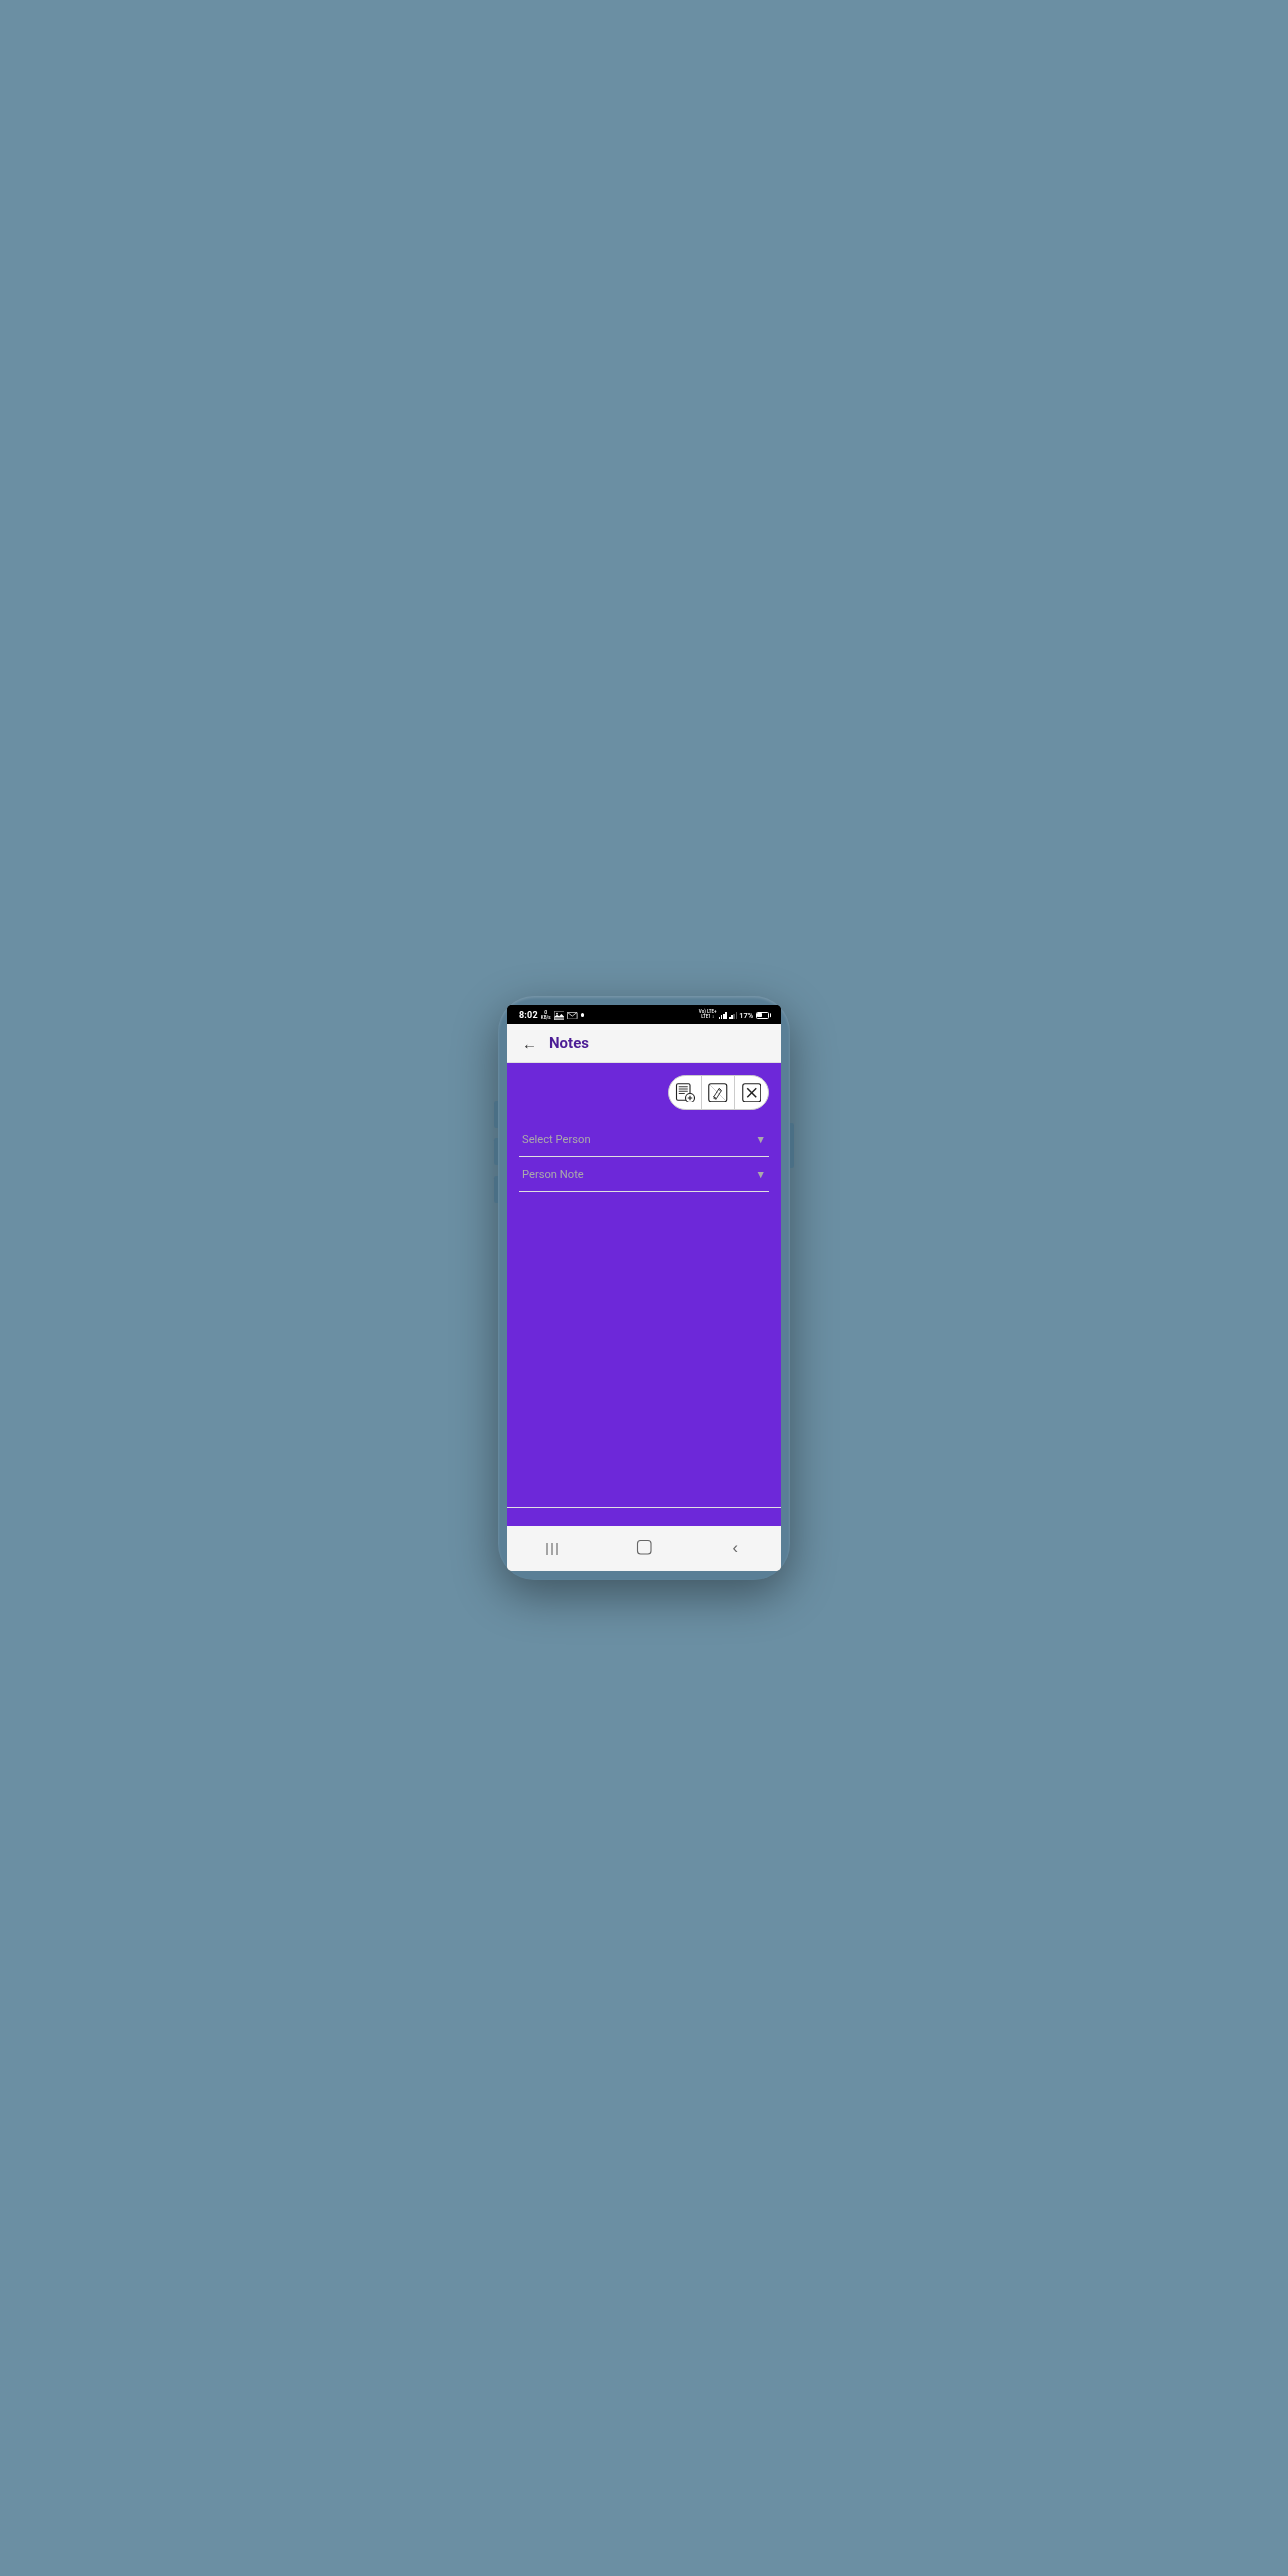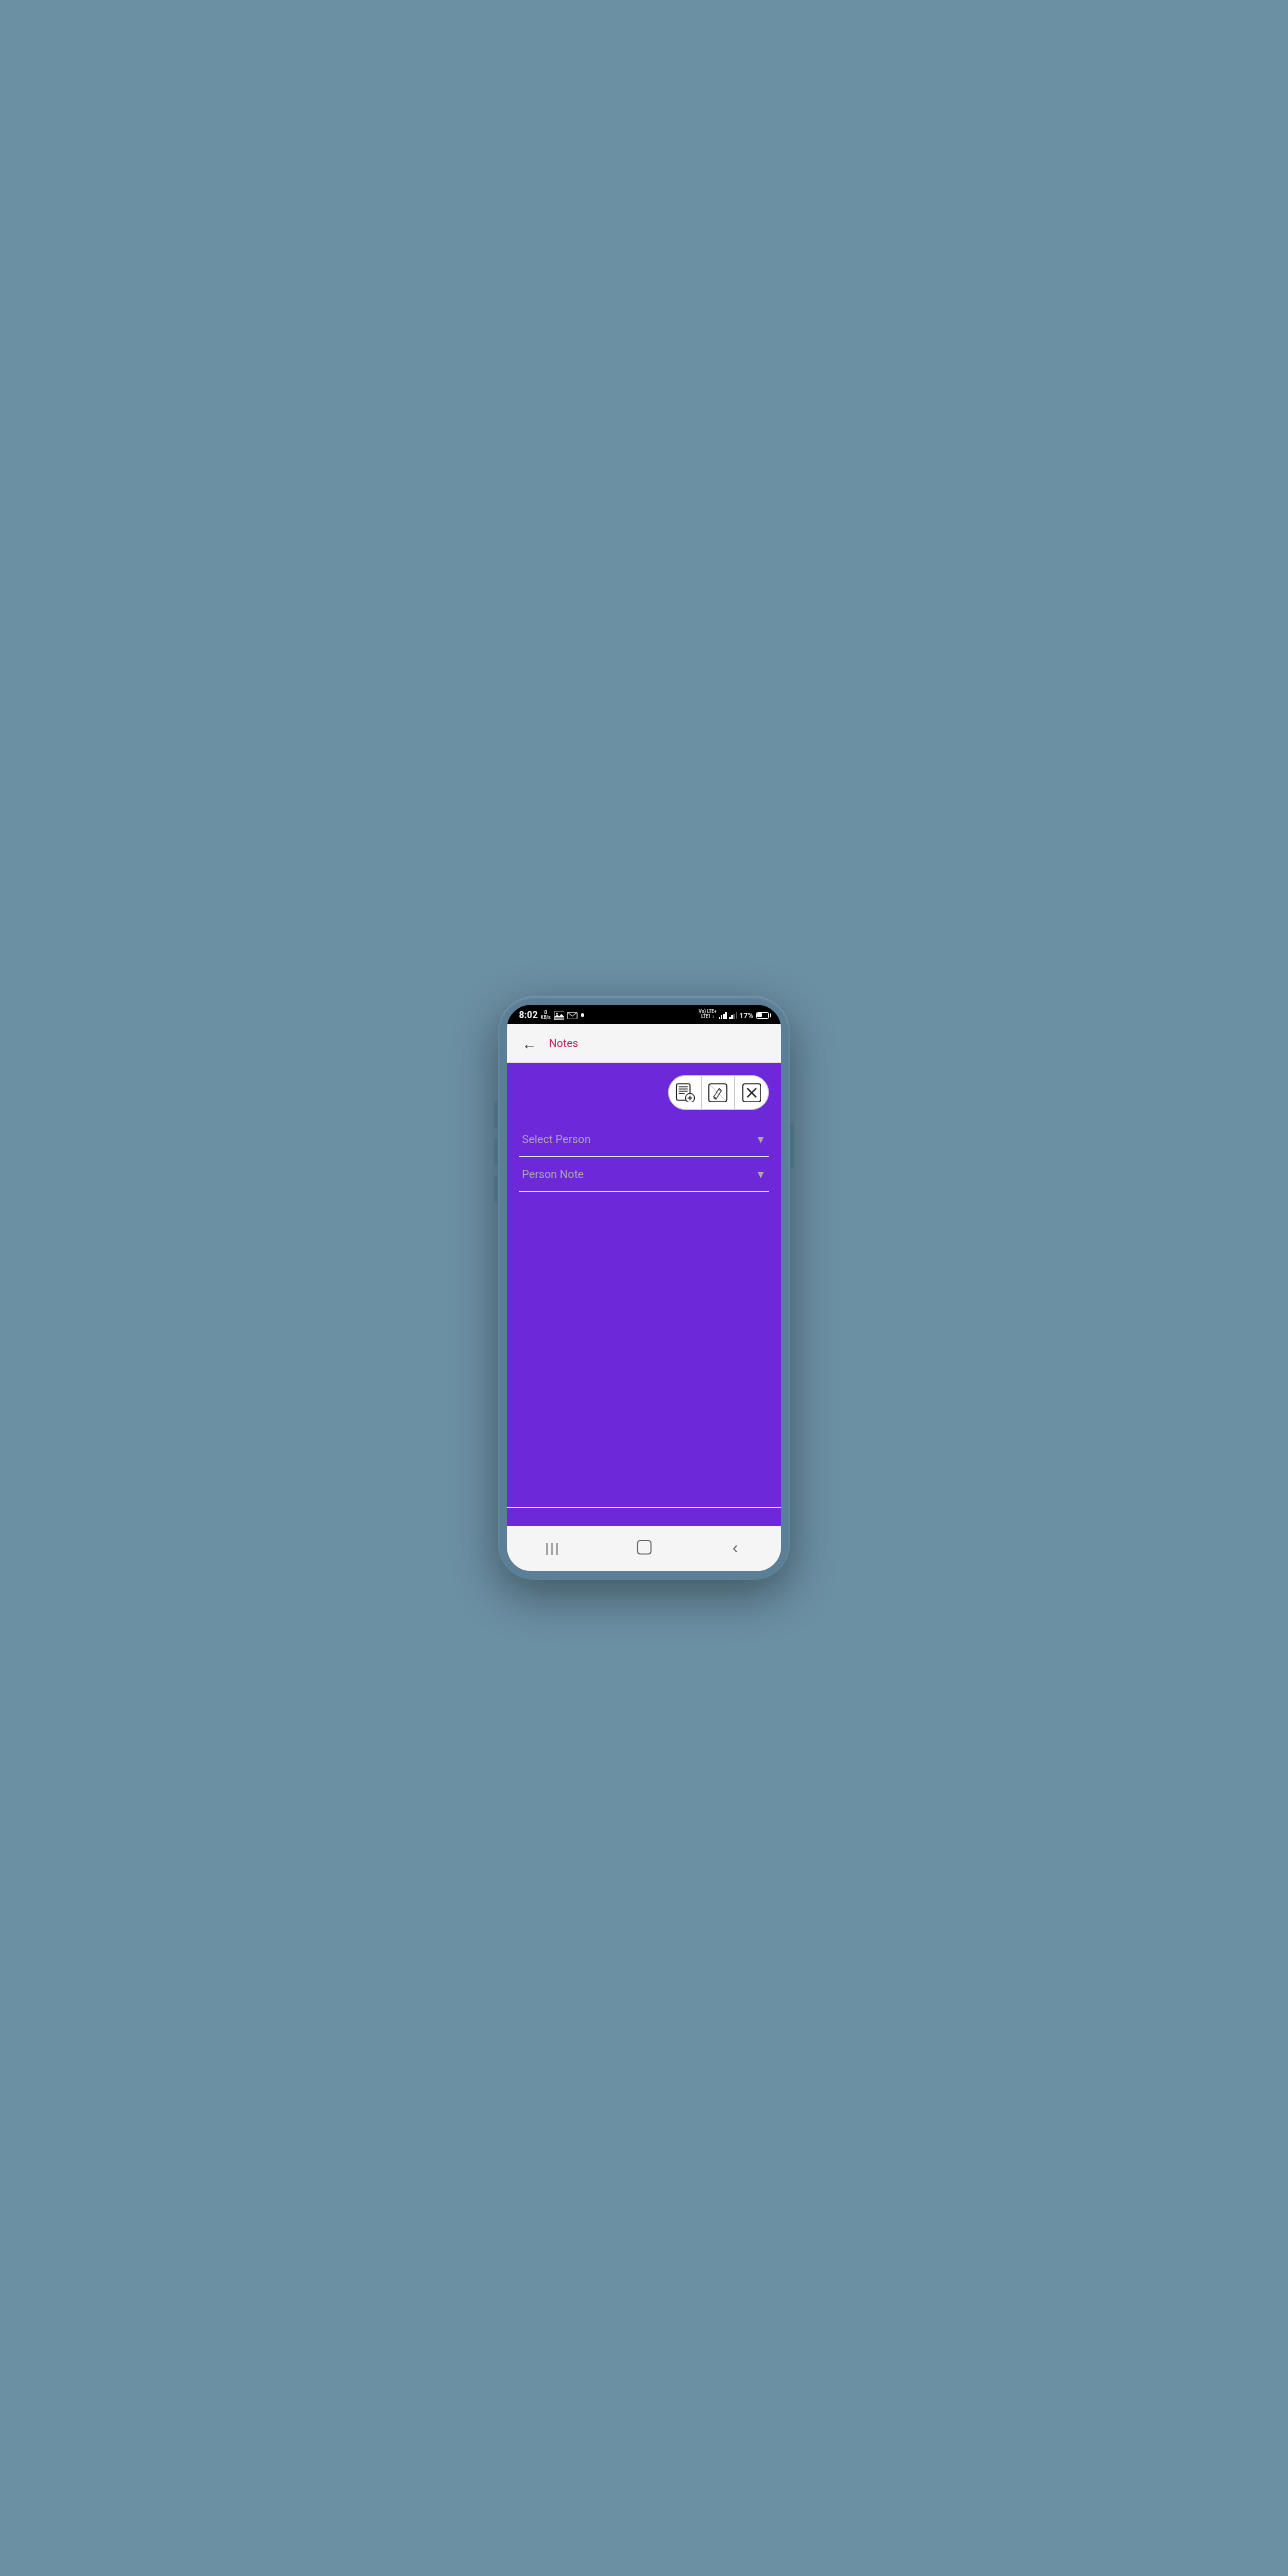--- a/index.html
+++ b/index.html
@@ -43,21 +43,21 @@
       width: 3.7px;
       height: 45px;
       background: #4a6f85;
       border-radius: 0 2.2px 2.2px 0;
     }
 
     .phone-inner {
       width: 100%;
       height: 100%;
       background: #000;
-      border-radius: 24px;
+      border-radius: 5px;
       overflow: hidden;
       display: flex;
       flex-direction: column;
     }
 
     
     .status-bar {
       background: #000;
       color: #fff;
       padding: 4.5px 12px 3px;
@@ -158,23 +158,23 @@
     .back-btn {
       cursor: pointer;
       font-size: 15px;
       color: #333;
       background: none;
       border: none;
       padding: 1.5px 3px;
     }
 
     .app-title {
-      font-size: 11px;
-      font-weight: 400;
-      color: #be185d;
+      font-size: 15px;
+      font-weight: 700;
+      color: #4c1d95;
     }
 
     
     .content {
       flex: 1;
       background: #6d28d9;
       overflow-y: auto;
       display: flex;
       flex-direction: column;
       padding: 12px;

